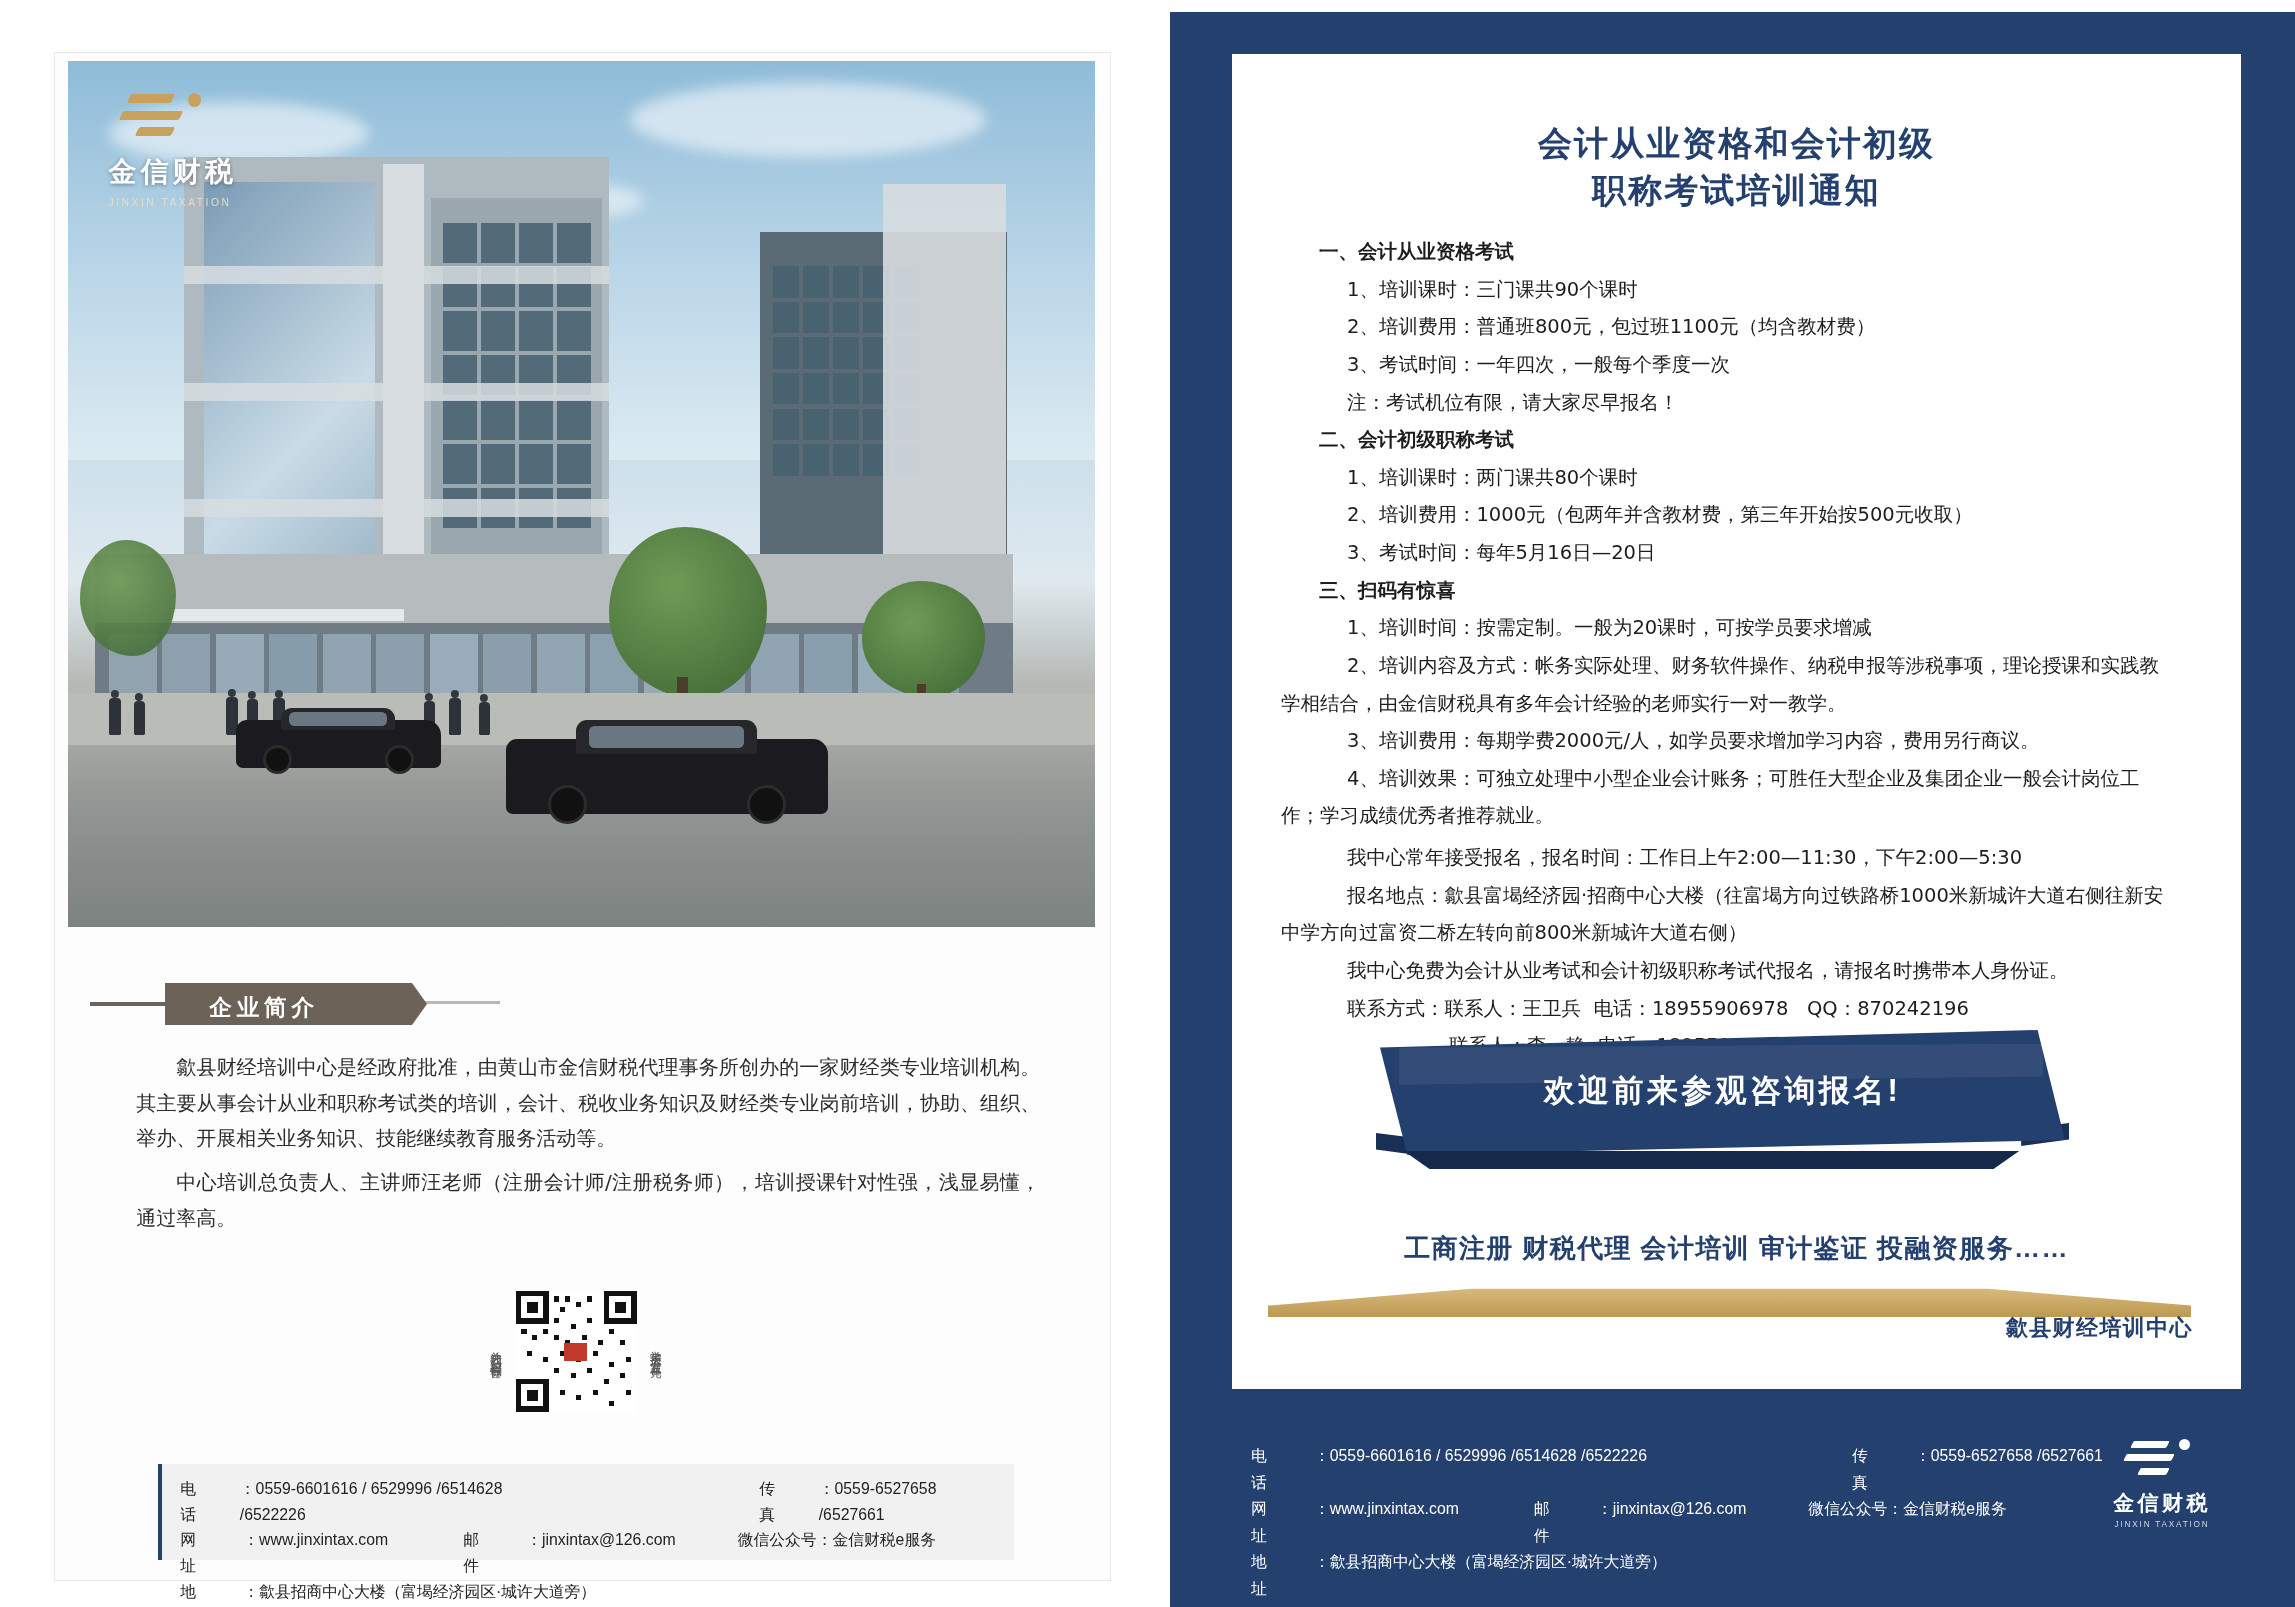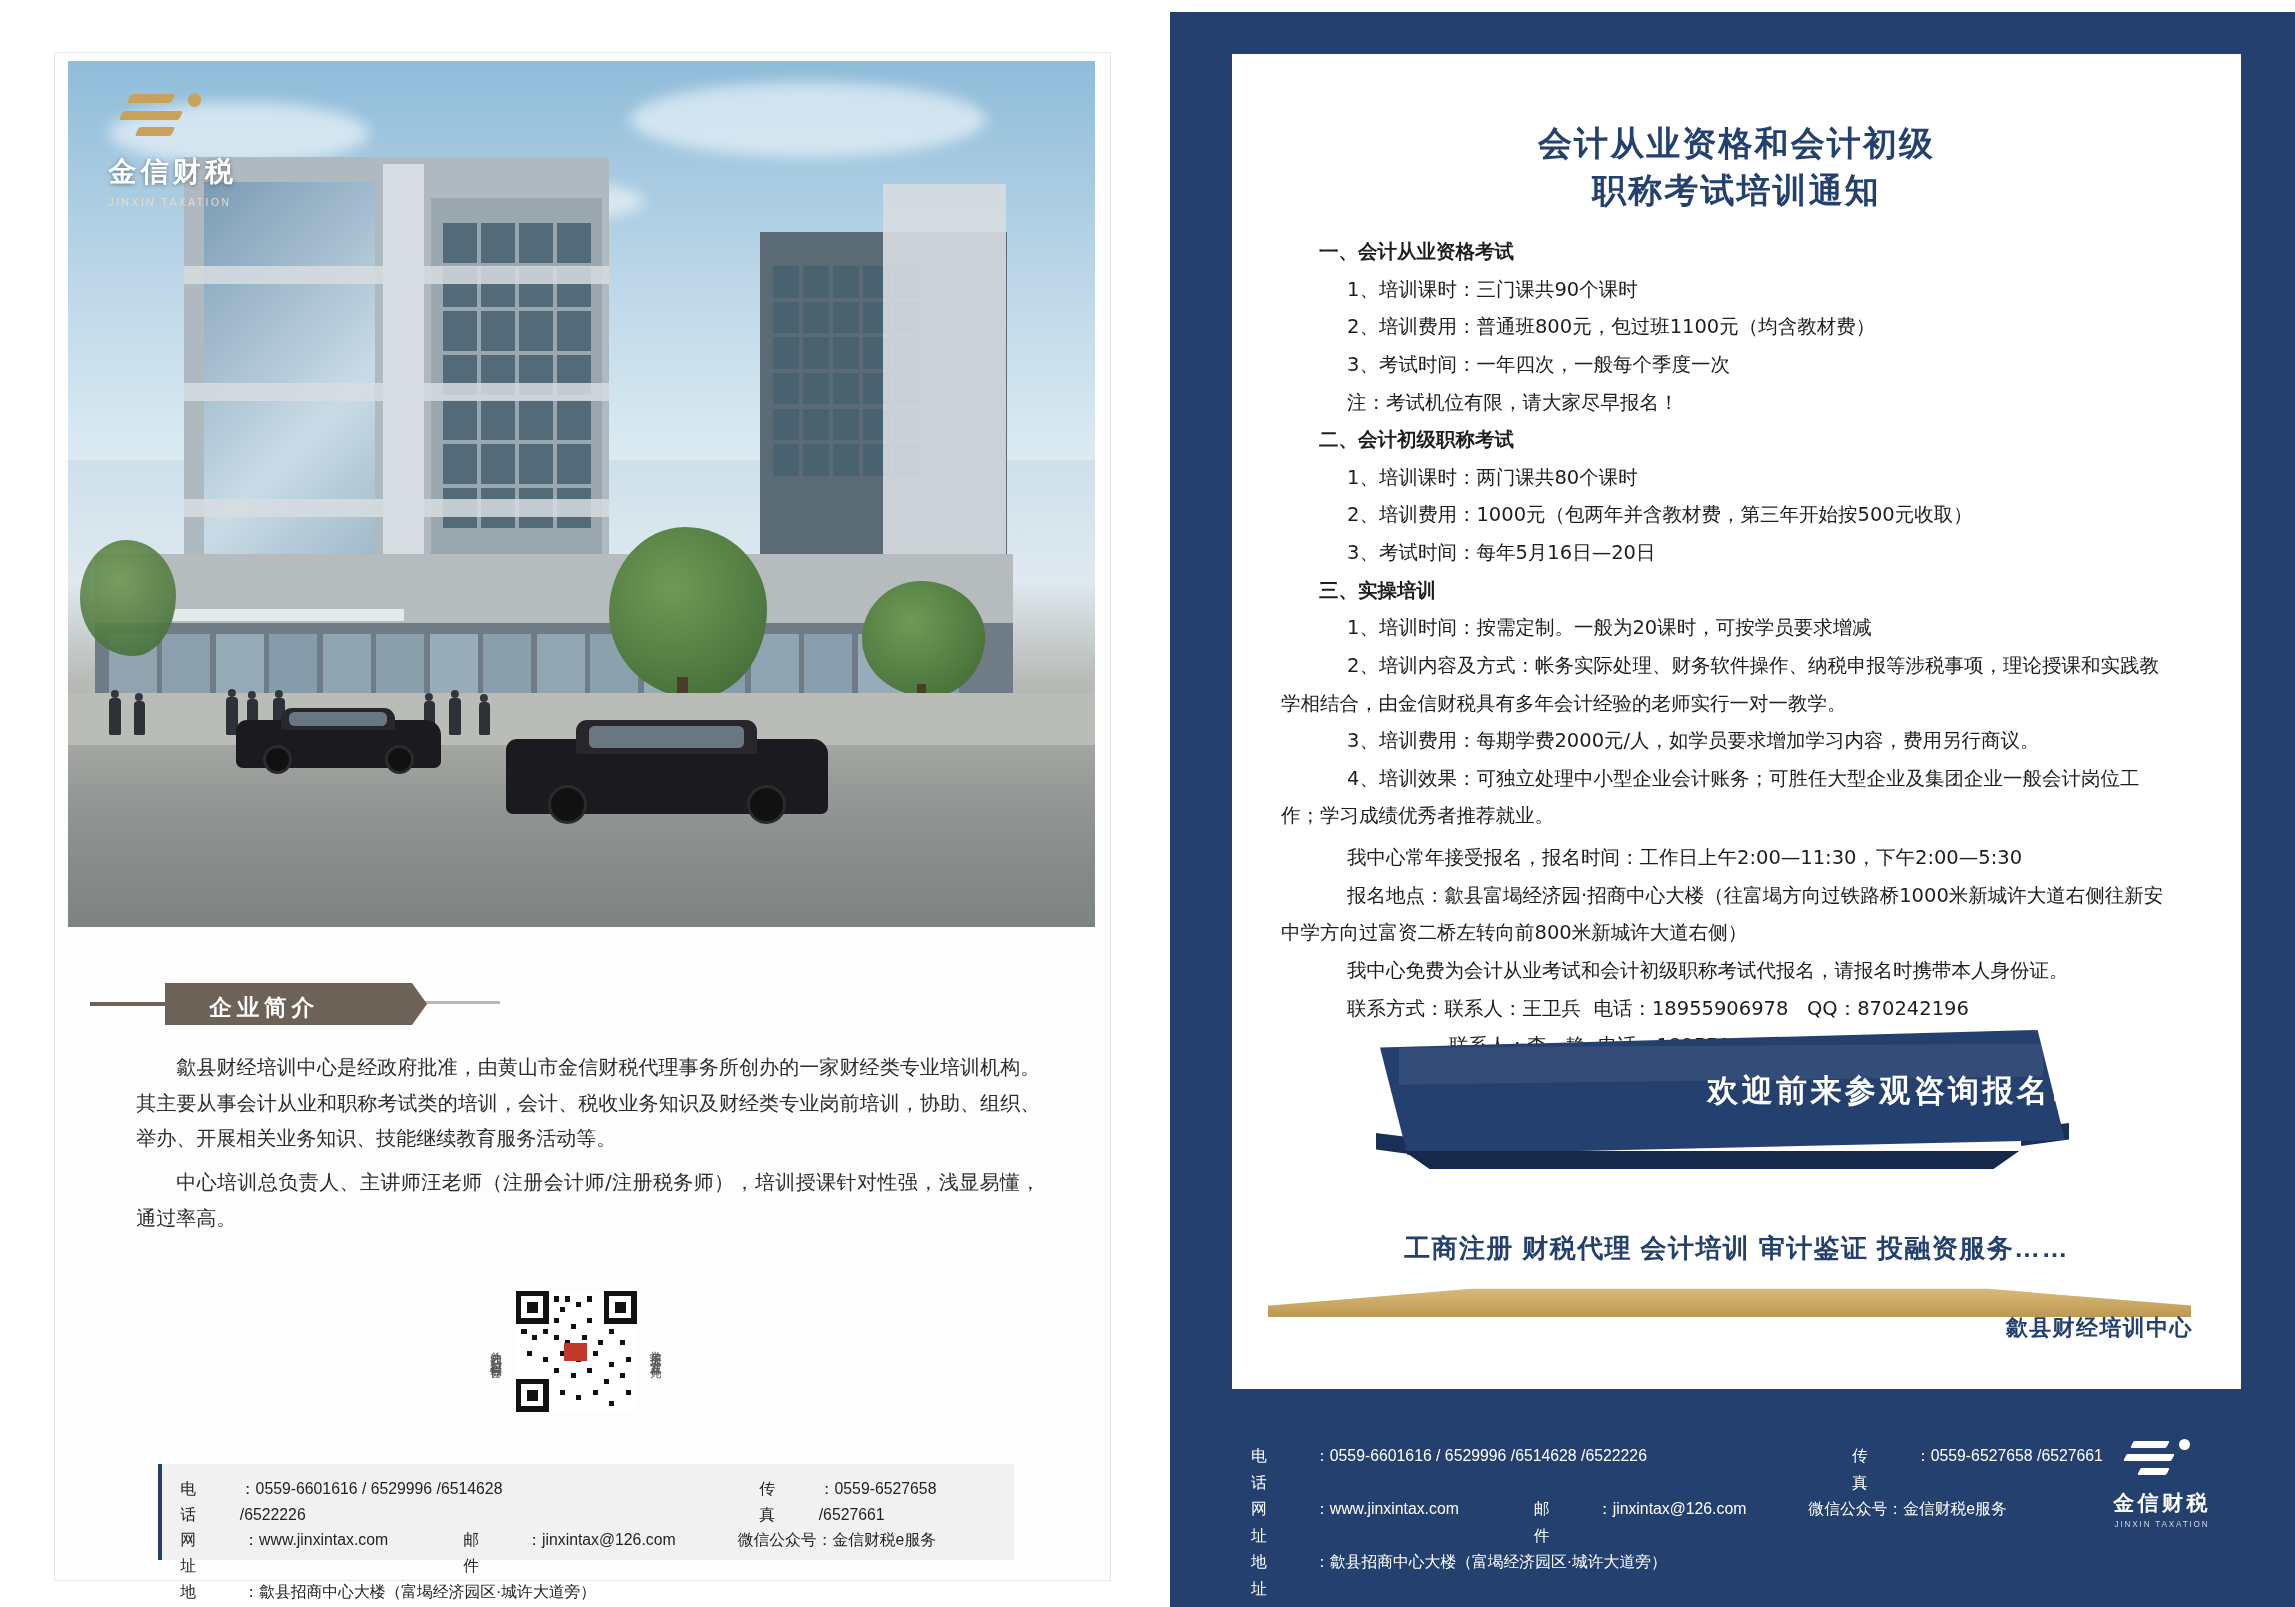--- a/index.html
+++ b/index.html
@@ -124,21 +124,21 @@
   .banner{position:absolute;left:148px;top:976px;width:685px;height:158px;}
   .banner .plate{
     position:absolute;left:0;top:0;width:685px;height:125px;background:#24406e;
     clip-path:polygon(0 14%,96% 0,100% 88%,4% 100%);
   }
   .banner .shine{
     position:absolute;left:19px;top:13.7px;width:644px;height:41px;background:rgba(255,255,255,.07);
     clip-path:polygon(0 10%,100% 0,100% 80%,0 100%);
   }
   .banner .txt{
-    position:absolute;left:0;top:40px;width:685px;text-align:right;color:#fff;
+    position:absolute;left:0;top:40px;width:685px;text-align:center;color:#fff;
     font-size:31px;font-weight:bold;letter-spacing:3.4px;
   }
   .banner .tail{
     position:absolute;left:11px;top:121px;width:641px;height:18px;background:#17294a;
     clip-path:polygon(2% 0,98% 0,94% 100%,6% 100%);
   }
   .banner .lw{position:absolute;left:-4.1px;top:103px;width:48px;height:23px;background:#1a2f55;
     clip-path:polygon(0 0,100% 26%,100% 100%,0 72%);}
   .banner .rw{position:absolute;right:-4.1px;top:93px;width:48px;height:23px;background:#1a2f55;
     clip-path:polygon(0 26%,100% 0,100% 72%,0 100%);}
@@ -443,21 +443,21 @@
         <div class="i1">1、培训课时：三门课共90个课时</div>
         <div class="i1">2、培训费用：普通班800元，包过班1100元（均含教材费）</div>
         <div class="i1">3、考试时间：一年四次，一般每个季度一次</div>
         <div class="i1">注：考试机位有限，请大家尽早报名！</div>
 
         <div class="h">二、会计初级职称考试</div>
         <div class="i1">1、培训课时：两门课共80个课时</div>
         <div class="i1">2、培训费用：1000元（包两年并含教材费，第三年开始按500元收取）</div>
         <div class="i1">3、考试时间：每年5月16日—20日</div>
 
-        <div class="h">三、实操培训</div>
+        <div class="h">三、扫码有惊喜</div>
         <div class="i1">1、培训时间：按需定制。一般为20课时，可按学员要求增减</div>
         <div class="flat" style="text-indent:66px;">2、培训内容及方式：帐务实际处理、财务软件操作、纳税申报等涉税事项，理论授课和实践教学相结合，由金信财税具有多年会计经验的老师实行一对一教学。</div>
         <div class="flat" style="text-indent:66px;">3、培训费用：每期学费2000元/人，如学员要求增加学习内容，费用另行商议。</div>
         <div class="flat" style="text-indent:66px;">4、培训效果：可独立处理中小型企业会计账务；可胜任大型企业及集团企业一般会计岗位工作；学习成绩优秀者推荐就业。</div>
 
         <div class="i1" style="margin-top:4.1px;">我中心常年接受报名，报名时间：工作日上午2:00—11:30，下午2:00—5:30</div>
         <div class="flat" style="text-indent:66px;">报名地点：歙县富堨经济园·招商中心大楼（往富堨方向过铁路桥1000米新城许大道右侧往新安中学方向过富资二桥左转向前800米新城许大道右侧）</div>
         <div class="i1">我中心免费为会计从业考试和会计初级职称考试代报名，请报名时携带本人身份证。</div>
 
         <div class="contact">

